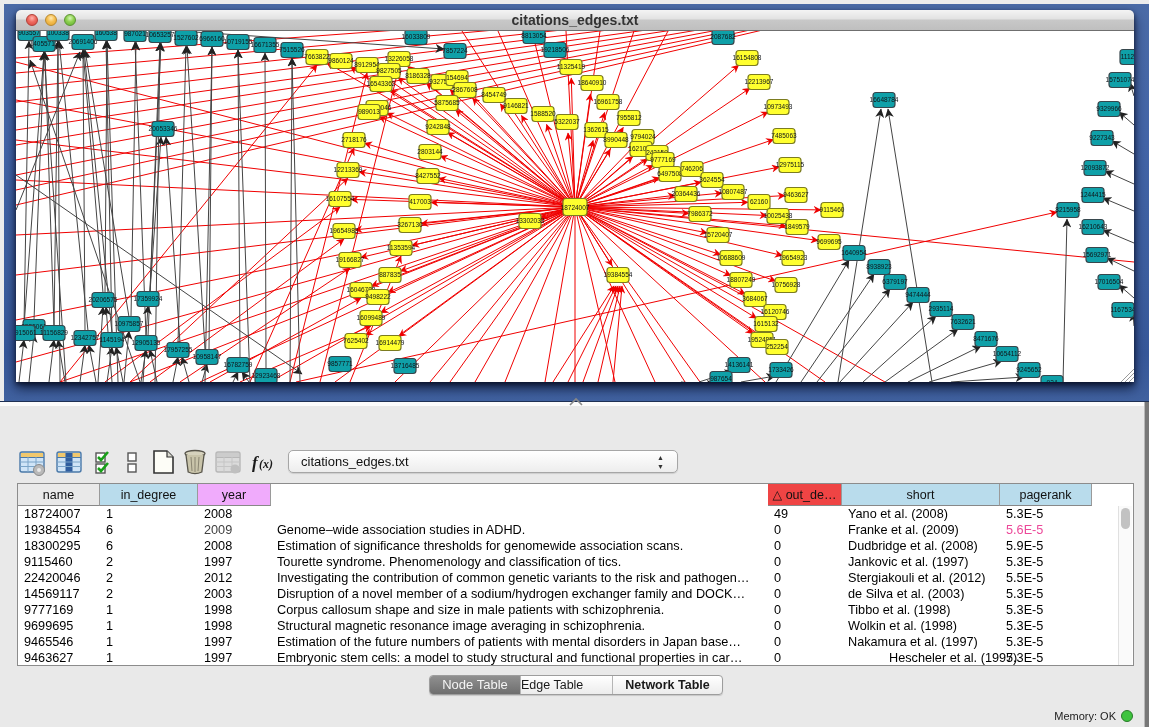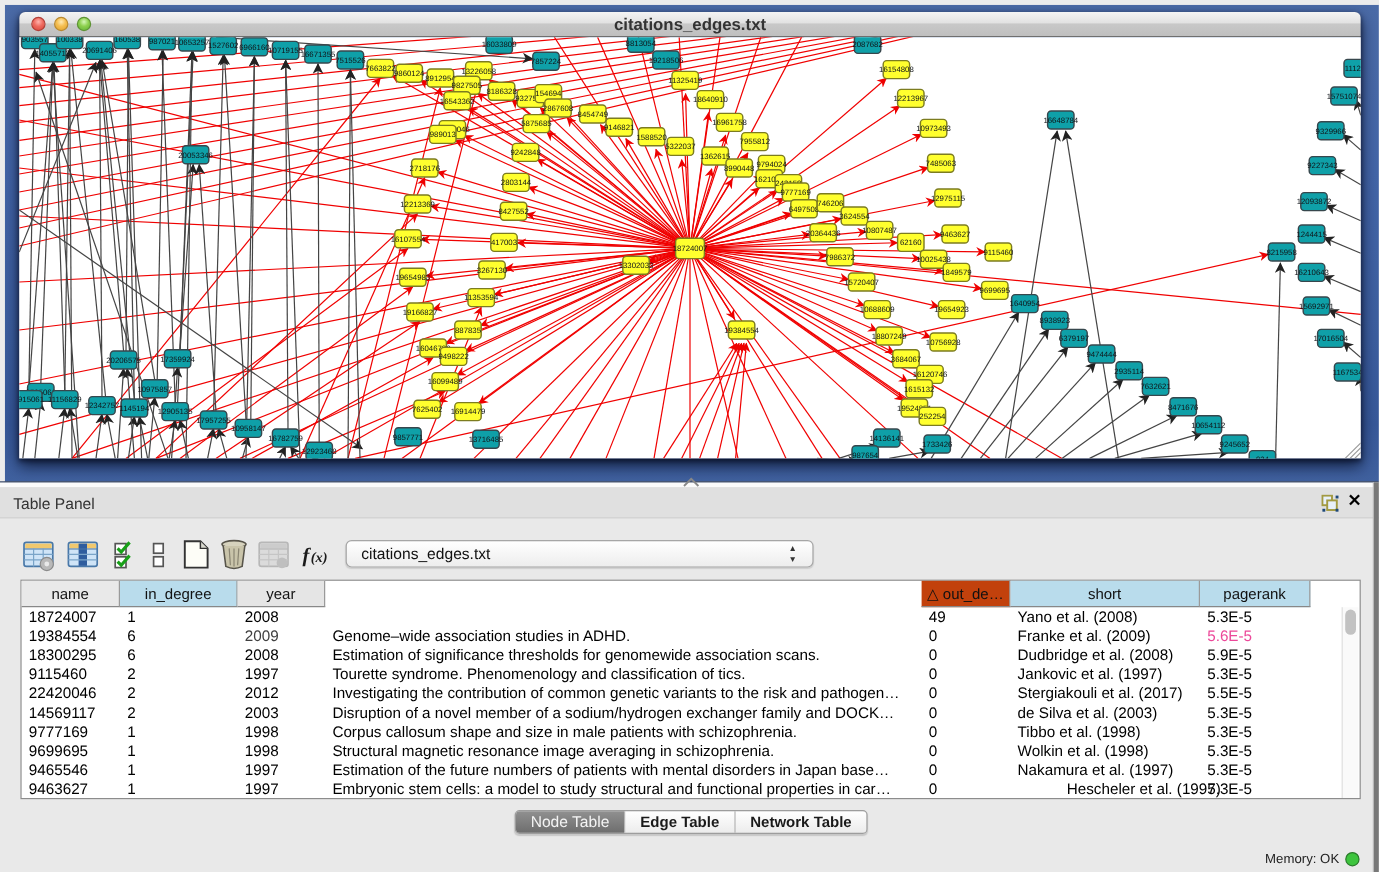--- a/index.html
+++ b/index.html
@@ -511,31 +511,20 @@
 <line x1="1129" y1="382" x2="1134" y2="377"></line>
 </g>
 </svg>
 
 <div class="abs" style="left:0;top:401px;width:1149px;height:5px;background:#fbfbfb;border-top:1px solid #1e3054"></div>
 <svg class="abs" style="left:568px;top:397px;z-index:6" width="16" height="9" viewBox="0 0 16 9">
       <path d="M2 8 L8 2 L14 8" fill="none" stroke="#888" stroke-width="1.6"></path>
     </svg>
 
 <div class="abs" style="left:0;top:406px;width:1149px;height:321px;background:#e9e9e9">
-  <div class="abs" style="left:0;top:0;width:1149px;height:26px;background:#e0e0e0;border-bottom:1px solid #d2d2d2">
-    <div class="abs" style="left:11px;top:6px;font-size:13px;color:#333">Table Panel</div>
-    <svg class="abs" style="left:1101px;top:6px" width="15" height="15" viewBox="0 0 15 15">
-      <rect x="1" y="1" width="8" height="8" fill="#e7f0fa" stroke="#a29a42" stroke-width="1.6"></rect>
-      <rect x="5" y="5" width="8" height="8" fill="#e7f0fa" stroke="#a29a42" stroke-width="1.6"></rect>
-      <rect x="12" y="1" width="2.4" height="2.4" fill="#1d4878"></rect>
-      <rect x="1" y="12" width="2.4" height="2.4" fill="#1d4878"></rect>
-      <rect x="12" y="12" width="2.4" height="2.4" fill="#1d4878"></rect>
-    </svg>
-    <div class="abs" style="left:1123px;top:3px;font-size:14px;font-weight:bold;color:#000">✕</div>
-  </div>
   <svg class="abs" style="left:18px;top:43px" width="260" height="30" viewBox="0 0 260 30">
 <g>
  <rect x="2" y="3" width="24" height="20" rx="2" fill="#cfe4f7" stroke="#4978a8" stroke-width="1.4"></rect>
  <rect x="3" y="4" width="22" height="4" fill="#f0c86e"></rect>
  <line x1="2" y1="8.5" x2="26" y2="8.5" stroke="#4978a8"></line>
           <line x1="2" y1="13" x2="26" y2="13" stroke="#7aa4c8"></line>
           <line x1="2" y1="17.5" x2="26" y2="17.5" stroke="#7aa4c8"></line>
  <line x1="10" y1="8" x2="10" y2="23" stroke="#7aa4c8"></line>
           <line x1="18" y1="8" x2="18" y2="23" stroke="#7aa4c8"></line>
  <circle cx="21" cy="21" r="5.5" fill="#b9b9b9" stroke="#8b8b8b"></circle>
@@ -587,22 +576,22 @@
 </svg>
 
   <div class="abs" style="left:288px;top:44px;width:390px;height:23px;border:1px solid #a6a6a6;border-radius:5px;background:linear-gradient(180deg,#ffffff,#ededed);box-shadow:0 1px 1px rgba(0,0,0,.12)">
     <div class="abs" style="left:12px;top:3px;font-size:13px;color:#111">citations_edges.txt</div>
     <div class="abs" style="left:368px;top:2px;font-size:7px;color:#333;line-height:9px">▲<br>▼</div>
   </div>
 </div>
 <div style="position:absolute;left:17px;top:483px;width:1117px;height:183px;background:#fff;border:1px solid #8c8c8c;box-sizing:border-box">
       <div style="position:absolute;left:0px;top:0px;width:82px;height:22px;background:#e9e9e9;border-right:1px solid #9a9a9a;border-bottom:1px solid #888;box-sizing:border-box;font-size:12.5px;color:#111;text-align:center;line-height:22px">name</div>
       <div style="position:absolute;left:82px;top:0px;width:98px;height:22px;background:#b9dcec;border-right:1px solid #9a9a9a;border-bottom:1px solid #888;box-sizing:border-box;font-size:12.5px;color:#111;text-align:center;line-height:22px">in_degree</div>
-      <div style="position:absolute;left:180px;top:0px;width:73px;height:22px;background:#e5e5e5;border-right:1px solid #9a9a9a;border-bottom:1px solid #888;box-sizing:border-box;font-size:12.5px;color:#111;text-align:center;line-height:22px">year</div>
-      <div style="position:absolute;left:750px;top:0px;width:74px;height:22px;background:#c2410c;border-right:1px solid #9a9a9a;border-bottom:1px solid #888;box-sizing:border-box;font-size:12.5px;color:#111;text-align:center;line-height:22px">△ out_de…</div>
+      <div style="position:absolute;left:180px;top:0px;width:73px;height:22px;background:#f0abfc;border-right:1px solid #9a9a9a;border-bottom:1px solid #888;box-sizing:border-box;font-size:12.5px;color:#111;text-align:center;line-height:22px">year</div>
+      <div style="position:absolute;left:750px;top:0px;width:74px;height:22px;background:#ef4444;border-right:1px solid #9a9a9a;border-bottom:1px solid #888;box-sizing:border-box;font-size:12.5px;color:#111;text-align:center;line-height:22px">△ out_de…</div>
       <div style="position:absolute;left:824px;top:0px;width:158px;height:22px;background:#b9dcec;border-right:1px solid #9a9a9a;border-bottom:1px solid #888;box-sizing:border-box;font-size:12.5px;color:#111;text-align:center;line-height:22px">short</div>
       <div style="position:absolute;left:982px;top:0px;width:92px;height:22px;background:#b9dcec;border-right:1px solid #9a9a9a;border-bottom:1px solid #888;box-sizing:border-box;font-size:12.5px;color:#111;text-align:center;line-height:22px">pagerank</div>
       <div style="position:absolute;left:6px;top:22px;height:16px;font-size:12.7px;color:#000;line-height:16px;white-space:nowrap">18724007</div>
       <div style="position:absolute;left:88px;top:22px;height:16px;font-size:12.7px;color:#000;line-height:16px;white-space:nowrap">1</div>
       <div style="position:absolute;left:186px;top:22px;height:16px;font-size:12.7px;color:#000;line-height:16px;white-space:nowrap">2008</div>
       <div style="position:absolute;left:756px;top:22px;height:16px;font-size:12.7px;color:#000;line-height:16px;white-space:nowrap">49</div>
       <div style="position:absolute;left:830px;top:22px;height:16px;font-size:12.7px;color:#000;line-height:16px;white-space:nowrap">Yano et al. (2008)</div>
       <div style="position:absolute;left:988px;top:22px;height:16px;font-size:12.7px;color:#000;line-height:16px;white-space:nowrap">5.3E-5</div>
       <div style="position:absolute;left:6px;top:38px;height:16px;font-size:12.7px;color:#000;line-height:16px;white-space:nowrap">19384554</div>
       <div style="position:absolute;left:88px;top:38px;height:16px;font-size:12.7px;color:#000;line-height:16px;white-space:nowrap">6</div>
@@ -623,21 +612,21 @@
       <div style="position:absolute;left:186px;top:70px;height:16px;font-size:12.7px;color:#000;line-height:16px;white-space:nowrap">1997</div>
       <div style="position:absolute;left:259px;top:70px;height:16px;font-size:12.7px;color:#000;line-height:16px;white-space:nowrap">Tourette syndrome. Phenomenology and classification of tics.</div>
       <div style="position:absolute;left:756px;top:70px;height:16px;font-size:12.7px;color:#000;line-height:16px;white-space:nowrap">0</div>
       <div style="position:absolute;left:830px;top:70px;height:16px;font-size:12.7px;color:#000;line-height:16px;white-space:nowrap">Jankovic et al. (1997)</div>
       <div style="position:absolute;left:988px;top:70px;height:16px;font-size:12.7px;color:#000;line-height:16px;white-space:nowrap">5.3E-5</div>
       <div style="position:absolute;left:6px;top:86px;height:16px;font-size:12.7px;color:#000;line-height:16px;white-space:nowrap">22420046</div>
       <div style="position:absolute;left:88px;top:86px;height:16px;font-size:12.7px;color:#000;line-height:16px;white-space:nowrap">2</div>
       <div style="position:absolute;left:186px;top:86px;height:16px;font-size:12.7px;color:#000;line-height:16px;white-space:nowrap">2012</div>
       <div style="position:absolute;left:259px;top:86px;height:16px;font-size:12.7px;color:#000;line-height:16px;white-space:nowrap">Investigating the contribution of common genetic variants to the risk and pathogen…</div>
       <div style="position:absolute;left:756px;top:86px;height:16px;font-size:12.7px;color:#000;line-height:16px;white-space:nowrap">0</div>
-      <div style="position:absolute;left:830px;top:86px;height:16px;font-size:12.7px;color:#000;line-height:16px;white-space:nowrap">Stergiakouli et al. (2017)</div>
+      <div style="position:absolute;left:830px;top:86px;height:16px;font-size:12.7px;color:#000;line-height:16px;white-space:nowrap">Stergiakouli et al. (2012)</div>
       <div style="position:absolute;left:988px;top:86px;height:16px;font-size:12.7px;color:#000;line-height:16px;white-space:nowrap">5.5E-5</div>
       <div style="position:absolute;left:6px;top:102px;height:16px;font-size:12.7px;color:#000;line-height:16px;white-space:nowrap">14569117</div>
       <div style="position:absolute;left:88px;top:102px;height:16px;font-size:12.7px;color:#000;line-height:16px;white-space:nowrap">2</div>
       <div style="position:absolute;left:186px;top:102px;height:16px;font-size:12.7px;color:#000;line-height:16px;white-space:nowrap">2003</div>
       <div style="position:absolute;left:259px;top:102px;height:16px;font-size:12.7px;color:#000;line-height:16px;white-space:nowrap">Disruption of a novel member of a sodium/hydrogen exchanger family and DOCK…</div>
       <div style="position:absolute;left:756px;top:102px;height:16px;font-size:12.7px;color:#000;line-height:16px;white-space:nowrap">0</div>
       <div style="position:absolute;left:830px;top:102px;height:16px;font-size:12.7px;color:#000;line-height:16px;white-space:nowrap">de Silva et al. (2003)</div>
       <div style="position:absolute;left:988px;top:102px;height:16px;font-size:12.7px;color:#000;line-height:16px;white-space:nowrap">5.3E-5</div>
       <div style="position:absolute;left:6px;top:118px;height:16px;font-size:12.7px;color:#000;line-height:16px;white-space:nowrap">9777169</div>
       <div style="position:absolute;left:88px;top:118px;height:16px;font-size:12.7px;color:#000;line-height:16px;white-space:nowrap">1</div>
@@ -666,21 +655,21 @@
       <div style="position:absolute;left:259px;top:166px;height:16px;font-size:12.7px;color:#000;line-height:16px;white-space:nowrap">Embryonic stem cells: a model to study structural and functional properties in car…</div>
       <div style="position:absolute;left:756px;top:166px;height:16px;font-size:12.7px;color:#000;line-height:16px;white-space:nowrap">0</div>
       <div style="position:absolute;left:871px;top:166px;height:16px;font-size:12.7px;color:#000;line-height:16px;white-space:nowrap">Hescheler et al. (1997)</div>
       <div style="position:absolute;left:988px;top:166px;height:16px;font-size:12.7px;color:#000;line-height:16px;white-space:nowrap">5.3E-5</div>
       <div style="position:absolute;right:1px;top:22px;width:14px;height:159px;background:#fafafa;border-left:1px solid #e0e0e0"></div>
       <div style="position:absolute;right:3px;top:24px;width:9px;height:21px;background:#c2c2c2;border-radius:5px"></div>
     </div>
 
 <div class="abs" style="left:429px;top:675px;width:294px;height:20px;border:1px solid #9d9d9d;border-radius:4px;background:linear-gradient(180deg,#ffffff,#ececec);box-shadow:0 1px 1px rgba(0,0,0,.15)">
   <div class="abs" style="left:0;top:0;width:90px;height:18px;border-radius:3px 0 0 3px;background:linear-gradient(180deg,#909090,#6e6e6e);color:#f4f4f4;font-size:13px;text-align:center;line-height:18px">Node Table</div>
-  <div class="abs" style="left:90px;top:0;width:92px;height:18px;border-left:1px solid #b5b5b5;color:#1a1a1a;font-size:12.5px;font-weight:bold;text-align:center;line-height:18px">Edge Table</div>
+  <div class="abs" style="left:90px;top:0;width:92px;height:18px;border-left:1px solid #b5b5b5;color:#1a1a1a;font-size:12.5px;font-weight:normal;text-align:left;line-height:18px">Edge Table</div>
   <div class="abs" style="left:182px;top:0;width:110px;height:18px;border-left:1px solid #b5b5b5;color:#1a1a1a;font-size:12.5px;font-weight:bold;text-align:center;line-height:18px">Network Table</div>
 </div>
 
 <div class="abs" style="left:1040px;top:710px;width:76px;text-align:right;font-size:11px;color:#222">Memory: OK</div>
 <div class="abs" style="left:1121px;top:710px;width:12px;height:12px;border-radius:50%;background:#3ec43e;border:1px solid #2a7b2a"></div>
 
 <div class="abs" style="left:0;top:0;width:1149px;height:4px;background:#ececec"></div>
 <div class="abs" style="left:0;top:0;width:4px;height:401px;background:#ececec"></div>
 <div class="abs" style="left:1145px;top:402px;width:4px;height:325px;background:#787878"></div>
 <div class="abs" style="left:1144px;top:402px;width:1px;height:325px;background:#b9b9b9"></div>

